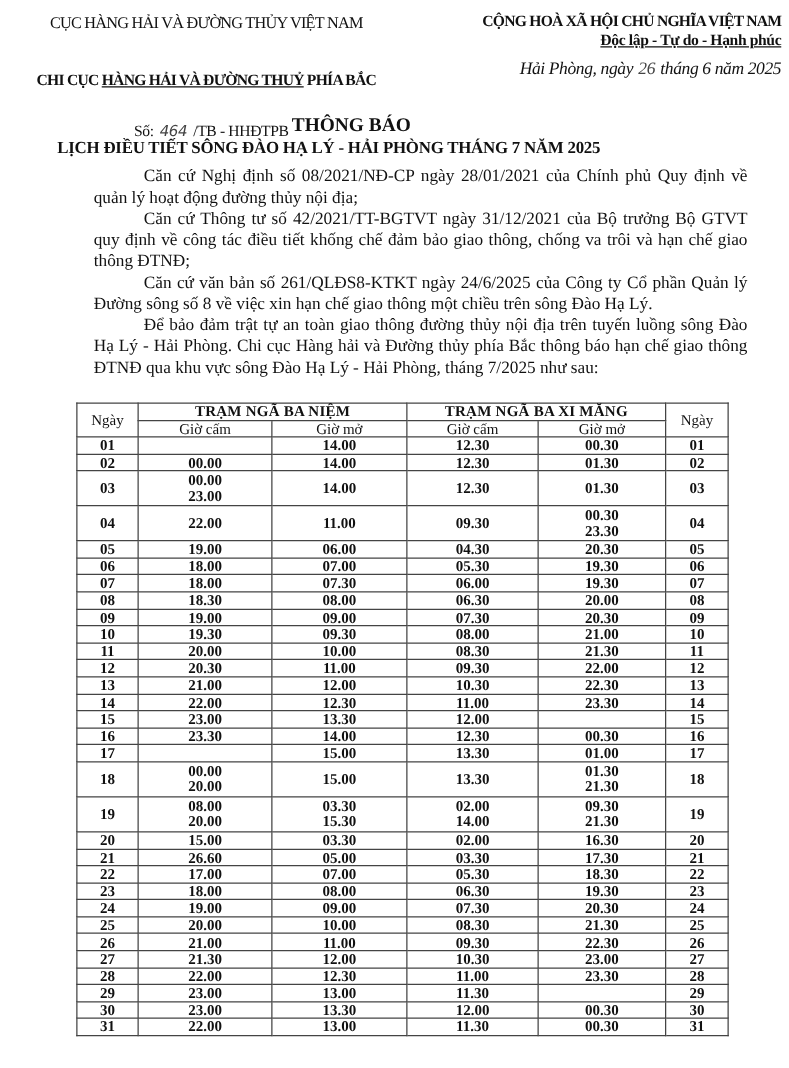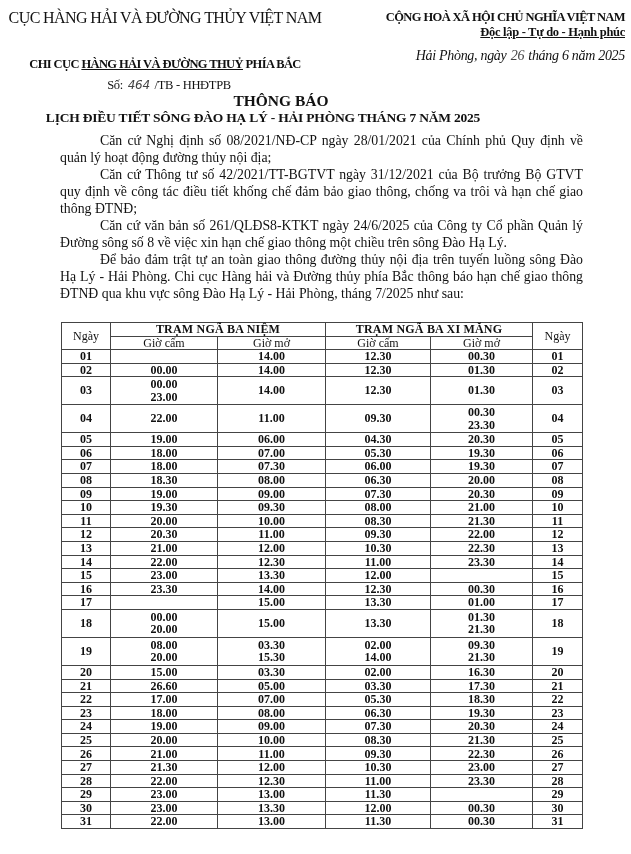--- a/index.html
+++ b/index.html
@@ -1,32 +1,32 @@
 <!DOCTYPE html>
 <html><head>
 <meta charset="utf-8">
 <style>
   html, body { margin:0; padding:0; background:#ffffff; }
   body { width:631px; height:854px; position:relative; overflow:hidden;
          font-family:"Liberation Serif", "DejaVu Serif", serif; color:#111; }
   .abs { position:absolute; }
   .hdr-left { left:0; top:10px; width:330px; text-align:center; }
-  .hdr-left .l1 { font-size:16px; letter-spacing:-0.6px; line-height:15px; }
+  .hdr-left .l1 { font-size:13px; letter-spacing:-0.6px; line-height:15px; }
   .hdr-left .l2 { font-size:12.5px; font-weight:bold; letter-spacing:-0.6px; line-height:15px;margin-top:32px; }
   .hdr-left .l2 u { text-decoration:underline; }
-  .hdr-left .num { font-size:12.5px; margin-top:6px; padding-left:8px; letter-spacing:-0.3px; }
+  .hdr-left .num { font-size:12.5px; margin-top:26px; padding-left:8px; letter-spacing:-0.3px; }
   .hdr-left .num .hand { font-family:"DejaVu Sans", sans-serif; font-style:italic; color:#444; font-size:12px; padding:0 2px; }
   .hdr-right { left:325px; top:10px; width:300px; text-align:right; }
   .hdr-right .l1 { font-size:12.5px; font-weight:bold; letter-spacing:-0.6px; line-height:15px; }
   .hdr-right .l2 { font-size:12.5px; font-weight:bold; line-height:15px; text-decoration:underline; letter-spacing:-0.3px; }
   .hdr-right .date { font-size:14px; font-style:italic; margin-top:8px; letter-spacing:-0.3px; }
   .hdr-right .date .hand { color:#444; padding:0 1px; }
   .title { left:0; width:562px; top:92px; text-align:center; font-weight:bold; font-size:15.5px; }
   .subtitle { left:0; width:526px; top:110px; text-align:center; font-weight:bold; font-size:13.5px; letter-spacing:-0.2px; }
-  .body { left:60px; top:132px; width:523px; font-size:13.8px; line-height:17px; text-align:justify; }
+  .body { left:75px; top:132px; width:523px; font-size:13.8px; line-height:17px; text-align:justify; }
   .body p { margin:0; text-indent:40px; }
   table.sched { position:absolute; left:61px; top:322px; width:521px; border-collapse:collapse;
                 font-size:12px; table-layout:fixed; }
   table.sched td, table.sched th { border:1px solid #444; text-align:center; padding:0; line-height:12.5px; }
   table.sched th { font-weight:normal; }
   table.sched th.grp { font-weight:bold; letter-spacing:0.2px; }
   table.sched td { font-weight:bold; height:12.6px; }
   table.sched tr.two td { height:27px; }
   .cell-line { display:block; }
 </style>

